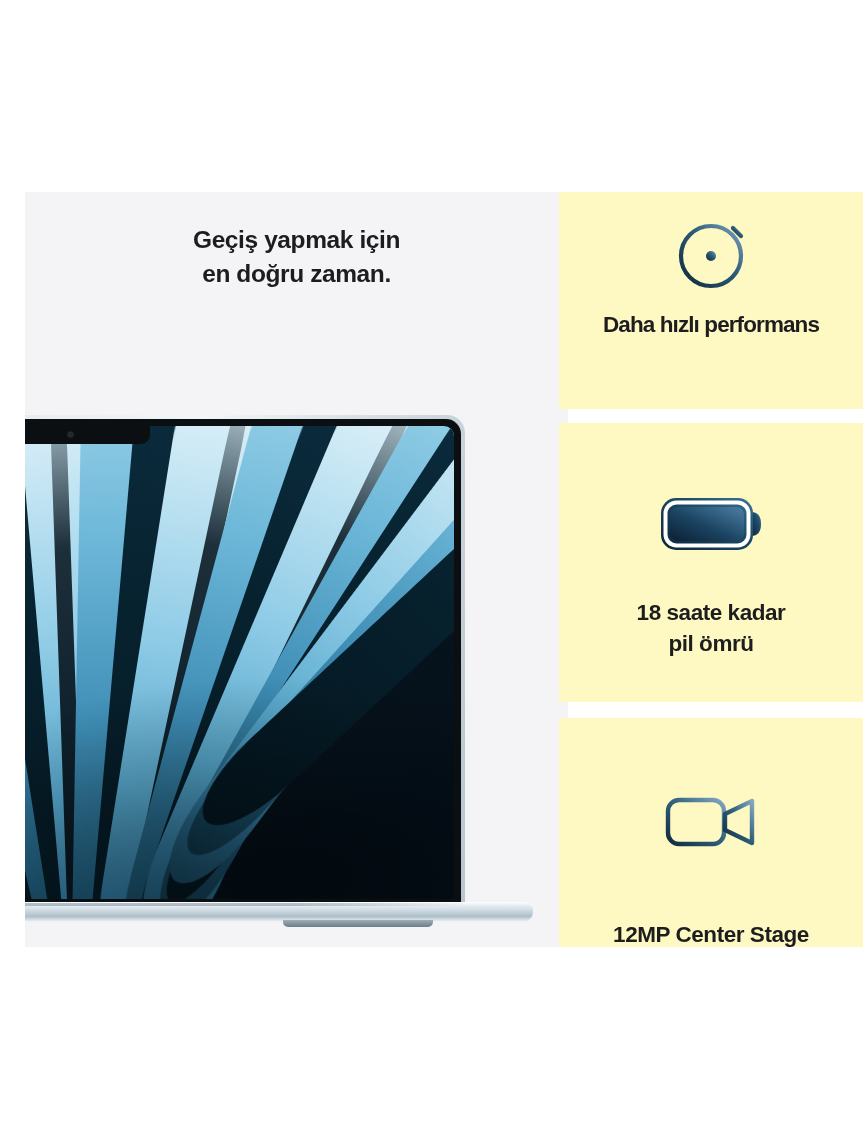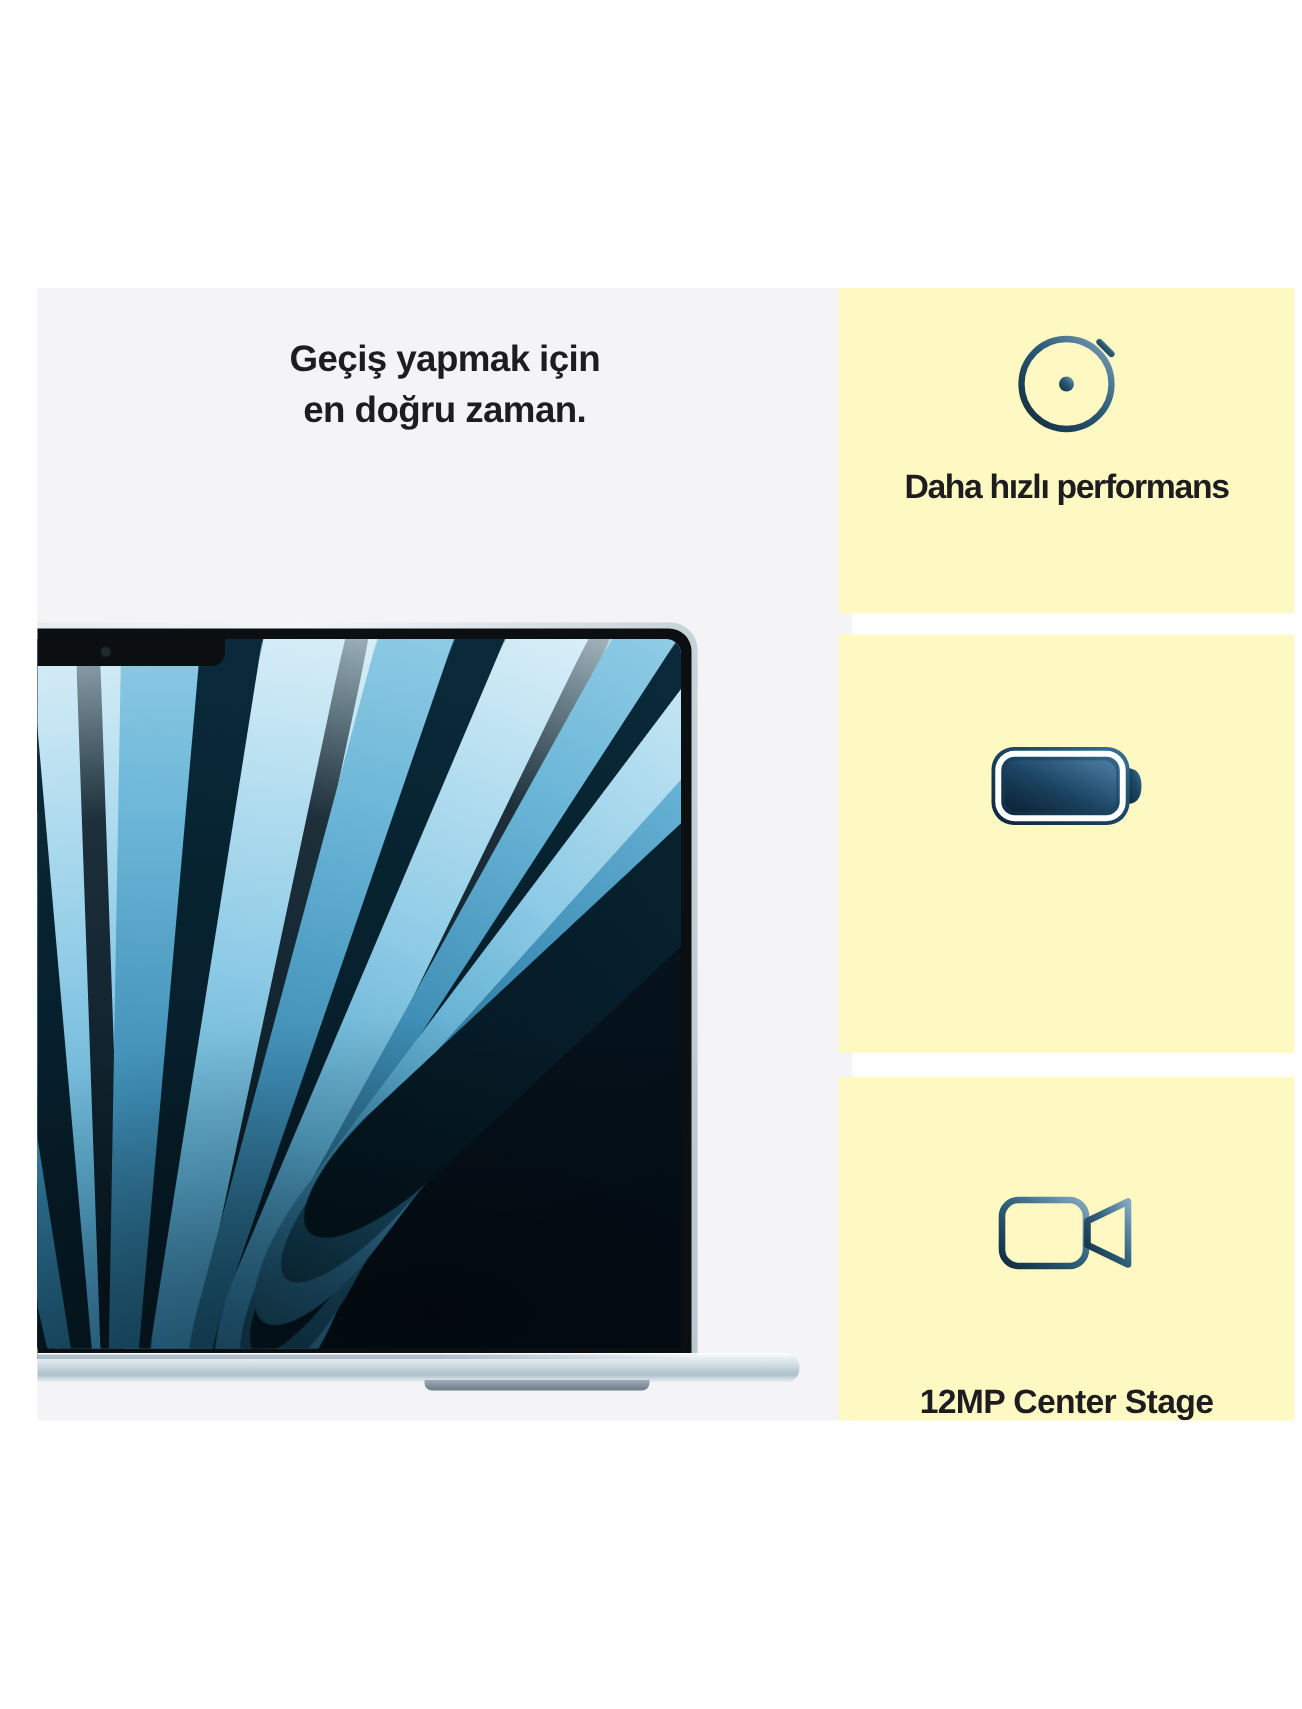--- a/index.html
+++ b/index.html
@@ -365,20 +365,22 @@
 
             <path d="M100 26 q10 0 10 12 q0 12 -10 12 z" fill="url(#gradBattShell)"></path>
 
             <rect x="10" y="12" width="92" height="52" rx="15" fill="url(#gradBattShell)"></rect>
 
             <rect x="14.5" y="16.5" width="83" height="43" rx="11" fill="none" stroke="#ffffff" stroke-width="4"></rect>
 
             <rect x="19" y="21" width="74" height="34" rx="8" fill="url(#gradBattFill)"></rect>
           </svg>
         </div>
+        <div class="card-label">18 saate kadar
+pil ömrü</div>
       </div>
 
       <div class="card" id="card-2">
         <div class="card-icon">
           <svg width="104" height="76" viewBox="0 0 104 76">
             <defs>
               <linearGradient id="gradCam" x1="0" y1="1" x2="1" y2="0">
                 <stop offset="0%" stop-color="#0f2b3e"></stop>
                 <stop offset="55%" stop-color="#33647f"></stop>
                 <stop offset="100%" stop-color="#83a8c1"></stop>

